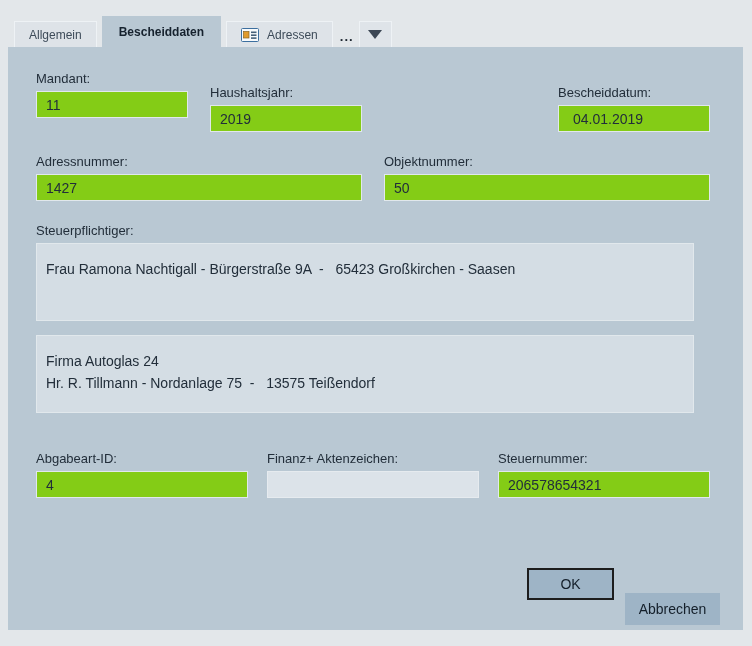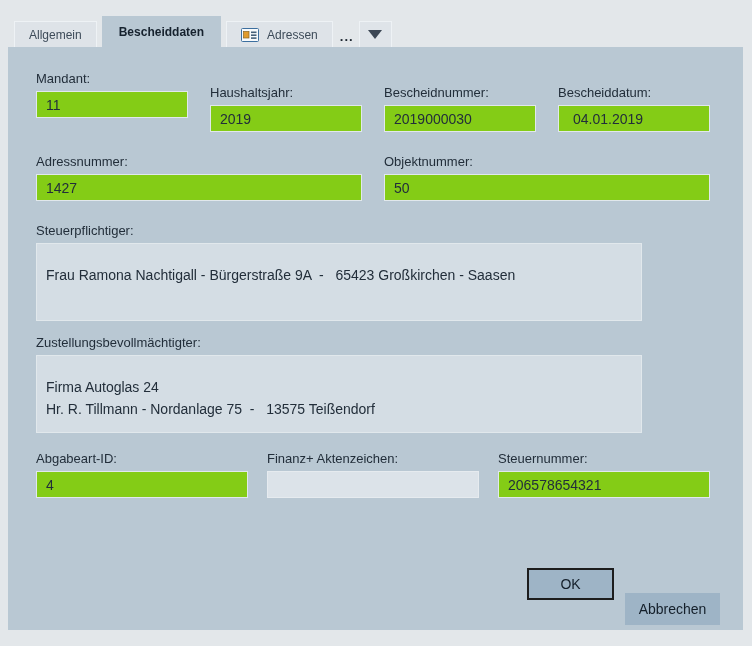--- a/index.html
+++ b/index.html
@@ -53,24 +53,24 @@
   }
   .val {
     display:block; width:100%; height:27px;
     background:#84cc16; border:1px solid #e1e8ec;
     font-size:14px; color:#222e3a; padding:0 9px;
     font-family:"Liberation Sans", sans-serif;
   }
   .val.editable { background:#dce3e9; border-color:#e6ebef; }
   .val.date { padding-left:14px; }
   .area {
-    width:606px; height:78px;
+    width:658px; height:78px;
     background:#d4dde4; border:1px solid #e1e8ec;
     font-size:14px; color:#222e3a; line-height:22px;
-    padding:20px 9px; white-space:pre-wrap; overflow:hidden;
+    padding:14px 9px; white-space:pre-wrap; overflow:hidden;
   }
   
   .btn {
     position:absolute; height:32px;
     background:#9eb4c6; color:#141f2a; font-size:14px;
     font-family:"Liberation Sans", sans-serif; cursor:default;
   }
   .btn-ok { left:519px; top:521px; width:87px; border:2px solid #1d1d1d; }
   .btn-cancel { left:617px; top:546px; width:95px; border:none; }
 </style>
@@ -107,45 +107,40 @@
   <div class="panel">
 
     <div class="group" style="left:28px; top:24px; width:152px;">
       <div class="lbl">Mandant:</div>
       <input class="val" readonly="" value="11" style="">
     </div>
     <div class="group" style="left:202px; top:38px; width:152px;">
       <div class="lbl">Haushaltsjahr:</div>
       <input class="val" readonly="" value="2019" style="">
     </div>
-    <div class="group" style="left:376px; top:38px; width:152px;">
-      <div class="lbl">Bescheidnummer:</div>
-      <input class="val" readonly="" value="2019000030" style="">
-    </div>
     <div class="group" style="left:550px; top:38px; width:152px;">
       <div class="lbl">Bescheiddatum:</div>
       <input class="val date" readonly="" value="04.01.2019" style="">
     </div>
 
     <div class="group" style="left:28px; top:107px; width:326px;">
       <div class="lbl">Adressnummer:</div>
       <input class="val" readonly="" value="1427" style="">
     </div>
     <div class="group" style="left:376px; top:107px; width:326px;">
       <div class="lbl">Objektnummer:</div>
       <input class="val" readonly="" value="50" style="">
     </div>
 
     <div class="group" style="left:28px; top:176px; width:674px;">
       <div class="lbl">Steuerpflichtiger:</div>
       <div class="area">Frau Ramona Nachtigall - Bürgerstraße 9A  -   65423 Großkirchen - Saasen</div>
     </div>
 
     <div class="group" style="left:28px; top:288px; width:674px;">
-      <div class="lbl">Zustellungsbevollmächtigter:</div>
       <div class="area">Firma Autoglas 24
 Hr. R. Tillmann - Nordanlage 75  -   13575 Teißendorf</div>
     </div>
 
     <div class="group" style="left:28px; top:404px; width:212px;">
       <div class="lbl">Abgabeart-ID:</div>
       <input class="val" readonly="" value="4" style="">
     </div>
     <div class="group" style="left:259px; top:404px; width:212px;">
       <div class="lbl">Finanz+ Aktenzeichen:</div>

